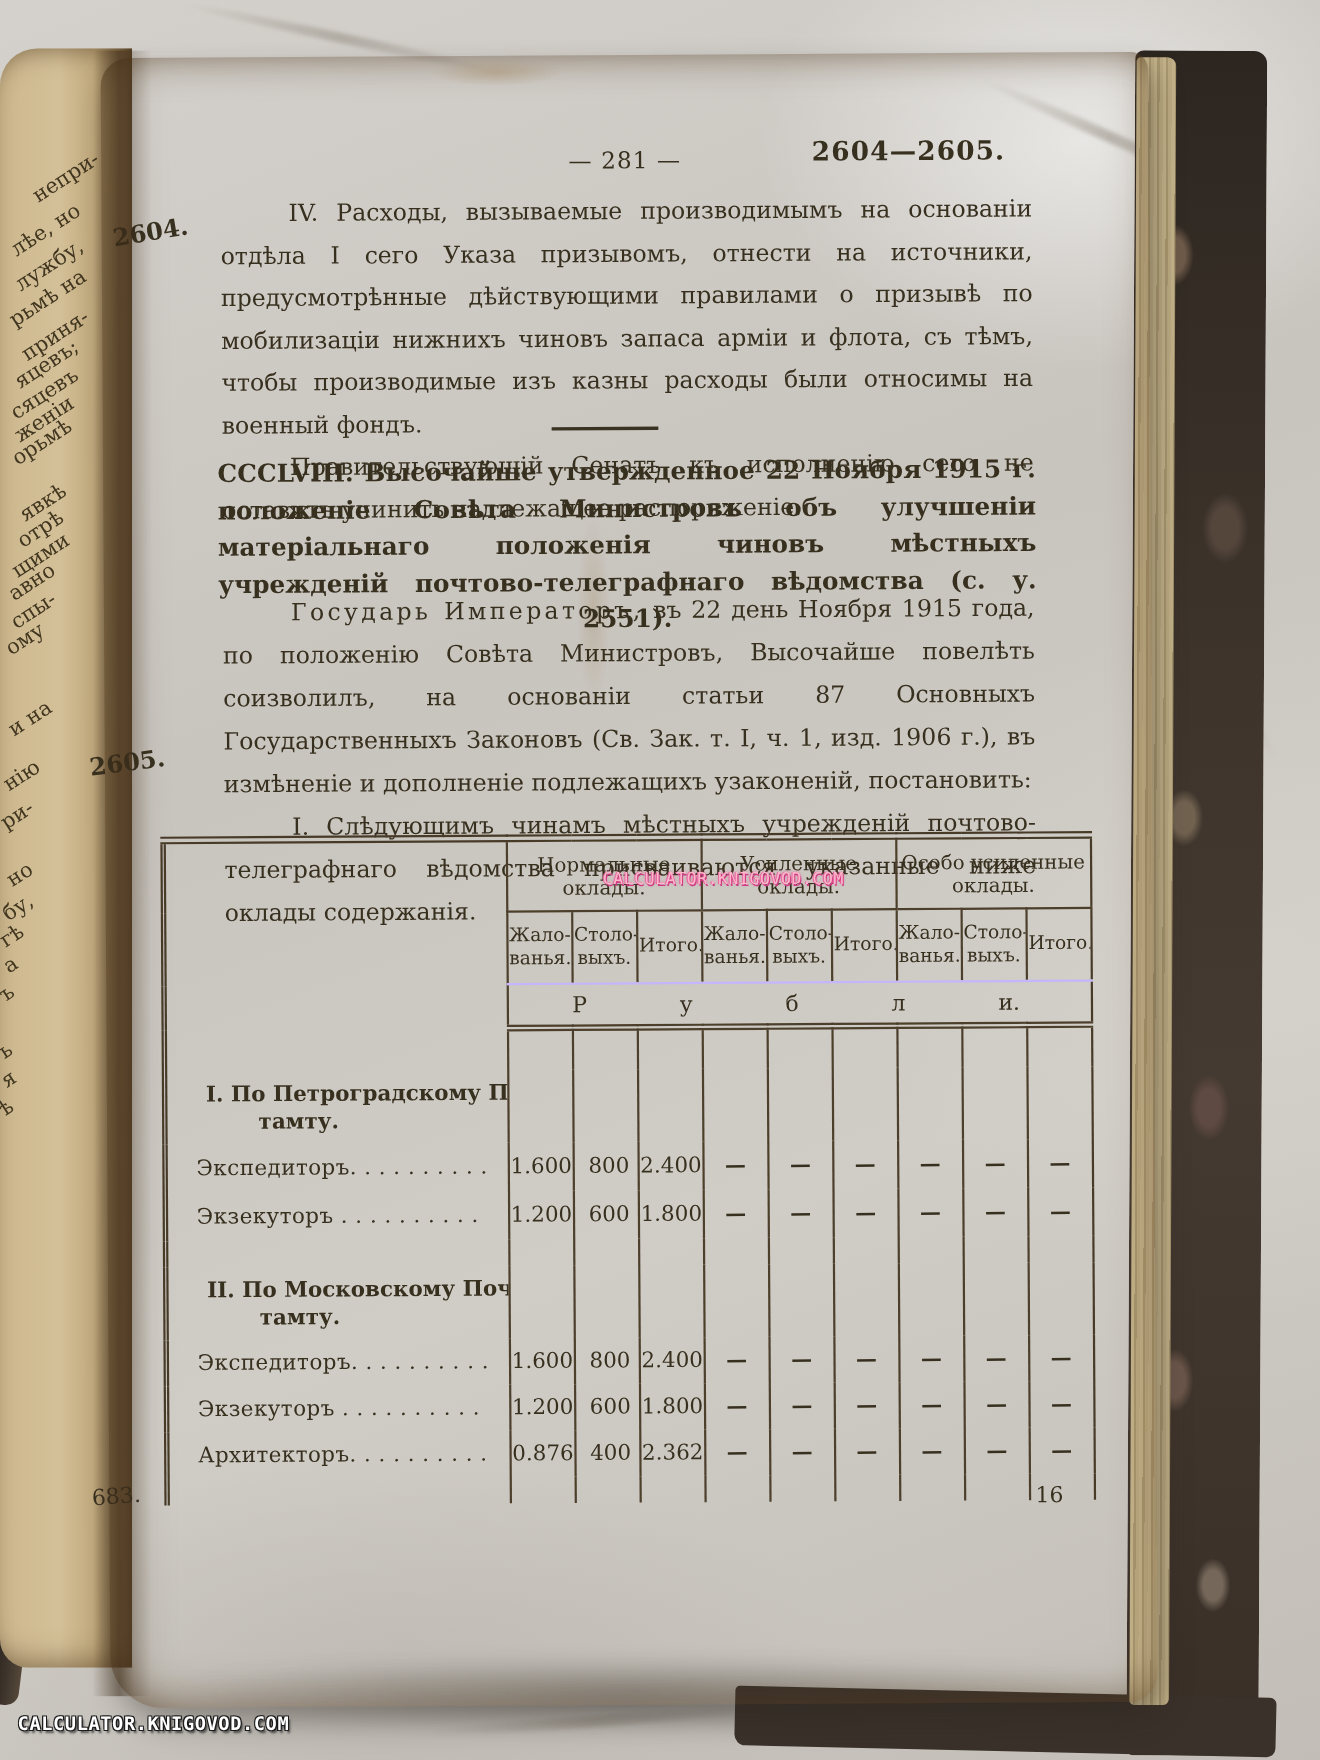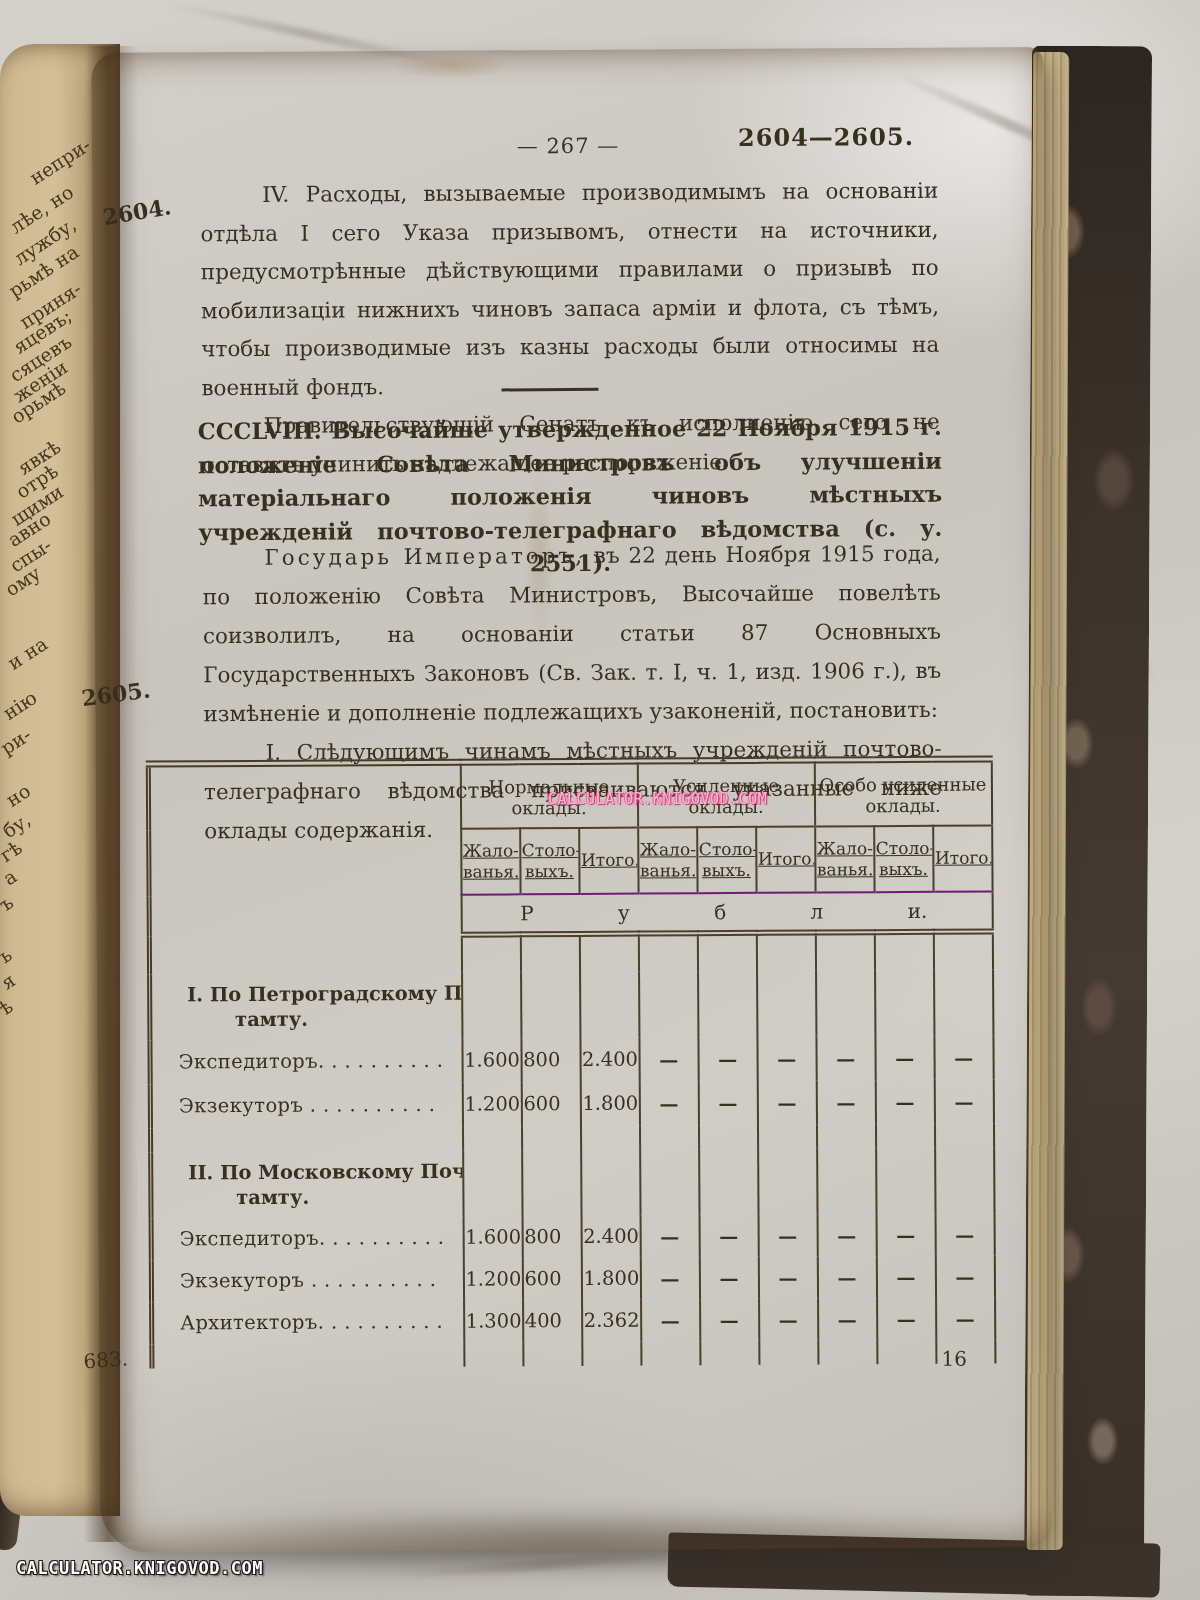--- a/index.html
+++ b/index.html
@@ -75,24 +75,24 @@
   .caps{letter-spacing:3px;}
   .footer-l{position:absolute;left:-16px;top:1295px;font-size:20px;transform:rotate(-4deg);}
   .footer-r{position:absolute;left:842px;top:1299px;font-size:20px;}
   
   .tbl-wrap{position:absolute;left:50px;top:708px;width:845px;}
   table.salary{border-collapse:collapse;table-layout:fixed;width:843px;color:#38301f;
     border-top:7px double #473b28;border-left:5px double #473b28;border-right:2px solid #473b28;}
   table.salary td{vertical-align:middle;overflow:hidden;}
   td.vline{border-left:2px solid #4c3f2b;}
   td.grp{border-bottom:2px solid #4c3f2b;text-align:center;font-size:18px;line-height:21px;padding:4px 2px 2px;}
-  td.sub{border-bottom:2px solid #701a75;text-align:center;font-size:17px;line-height:21px;padding:2px 1px;text-decoration:underline;}
+  td.sub{border-bottom:2px solid #c4b5fd;text-align:center;font-size:17px;line-height:21px;padding:2px 1px;}
   td.units{border-bottom:6px double #4c3f2b;font-size:20px;padding-left:58px;word-spacing:78px;}
   td.lbl{font-size:19.5px;padding-left:26px;letter-spacing:.4px;white-space:nowrap;}
-  td.num{font-size:19.5px;text-align:left;padding-right:7px;}
+  td.num{font-size:19.5px;text-align:right;padding-right:7px;}
   td.dash{text-align:center;font-size:19px;font-weight:bold;}
   .sec1{font-weight:bold;font-size:19.5px;padding-left:34px;line-height:25px;white-space:nowrap;}
   .sec2{font-weight:bold;font-size:19.5px;text-align:center;line-height:25px;padding-right:70px;}
   
   .wm-mid{position:absolute;left:548px;top:790px;z-index:6;font-family:"DejaVu Sans Mono",monospace;
     font-size:15px;letter-spacing:.5px;color:#ffb6c9;
     text-shadow:1px 1px 0 #d13a84,-1px 0 0 #e86aa4,0 0 3px rgba(233,60,140,.8);}
   .wm-corner{position:absolute;left:16px;top:1558px;z-index:6;font-family:"DejaVu Sans Mono",monospace;
     font-weight:bold;font-size:17px;letter-spacing:.5px;color:#ffffff;
     text-shadow:1px 1px 0 #1c1c1c,-1px -1px 0 #1c1c1c,1px -1px 0 #1c1c1c,-1px 1px 0 #1c1c1c,2px 2px 2px rgba(0,0,0,.6);}
@@ -140,21 +140,21 @@
   <span class="frag" style="left:0px;top:892px;">ъ</span>
   <span class="frag" style="left:0px;top:944px;">ь</span>
   <span class="frag" style="left:2px;top:970px;">я</span>
   <span class="frag" style="left:0px;top:996px;">ѣ</span>
 </div>
 
 <div class="main-page">
   <div class="stain" style="left:300px;top:2px;width:120px;height:26px;background:radial-gradient(rgba(150,115,60,.3),transparent 70%);"></div>
   <div class="stain" style="left:430px;top:420px;width:30px;height:170px;background:radial-gradient(rgba(150,120,70,.22),transparent 70%);"></div>
 
-  <div class="pg-num">— 267 —</div>
+  <div class="pg-num">— 281 —</div>
   <div class="art-range">2604—2605.</div>
 
   <div class="margin-num mn1">2604.</div>
   <div class="margin-num mn2">2605.</div>
 
   <div class="txt blk1">
     <p>IV. Расходы, вызываемые производимымъ на основаніи отдѣла I сего Указа призывомъ, отнести на источники, предусмотрѣнные дѣйствующими правилами о призывѣ по мобилизаціи нижнихъ чиновъ запаса арміи и флота, съ тѣмъ, чтобы производимые изъ казны расходы были относимы на военный фондъ.</p>
     <p>Правительствующій Сенатъ къ исполненію сего не оставитъ учинить надлежащее распоряженіе.</p>
   </div>
 
@@ -299,21 +299,21 @@
         <td class="num vline">1.800</td>
         <td class="dash vline">—</td>
             <td class="dash vline">—</td>
             <td class="dash vline">—</td>
         <td class="dash vline">—</td>
             <td class="dash vline">—</td>
             <td class="dash vline">—</td>
       </tr>
       <tr style="height:42px;">
         <td class="lbl">Архитекторъ. . . . . . . . . .</td>
-        <td class="num vline">1.300</td>
+        <td class="num vline">0.876</td>
         <td class="num vline">400</td>
         <td class="num vline">2.362</td>
         <td class="dash vline">—</td>
             <td class="dash vline">—</td>
             <td class="dash vline">—</td>
         <td class="dash vline">—</td>
             <td class="dash vline">—</td>
             <td class="dash vline">—</td>
       </tr>
       <tr style="height:24px;">

